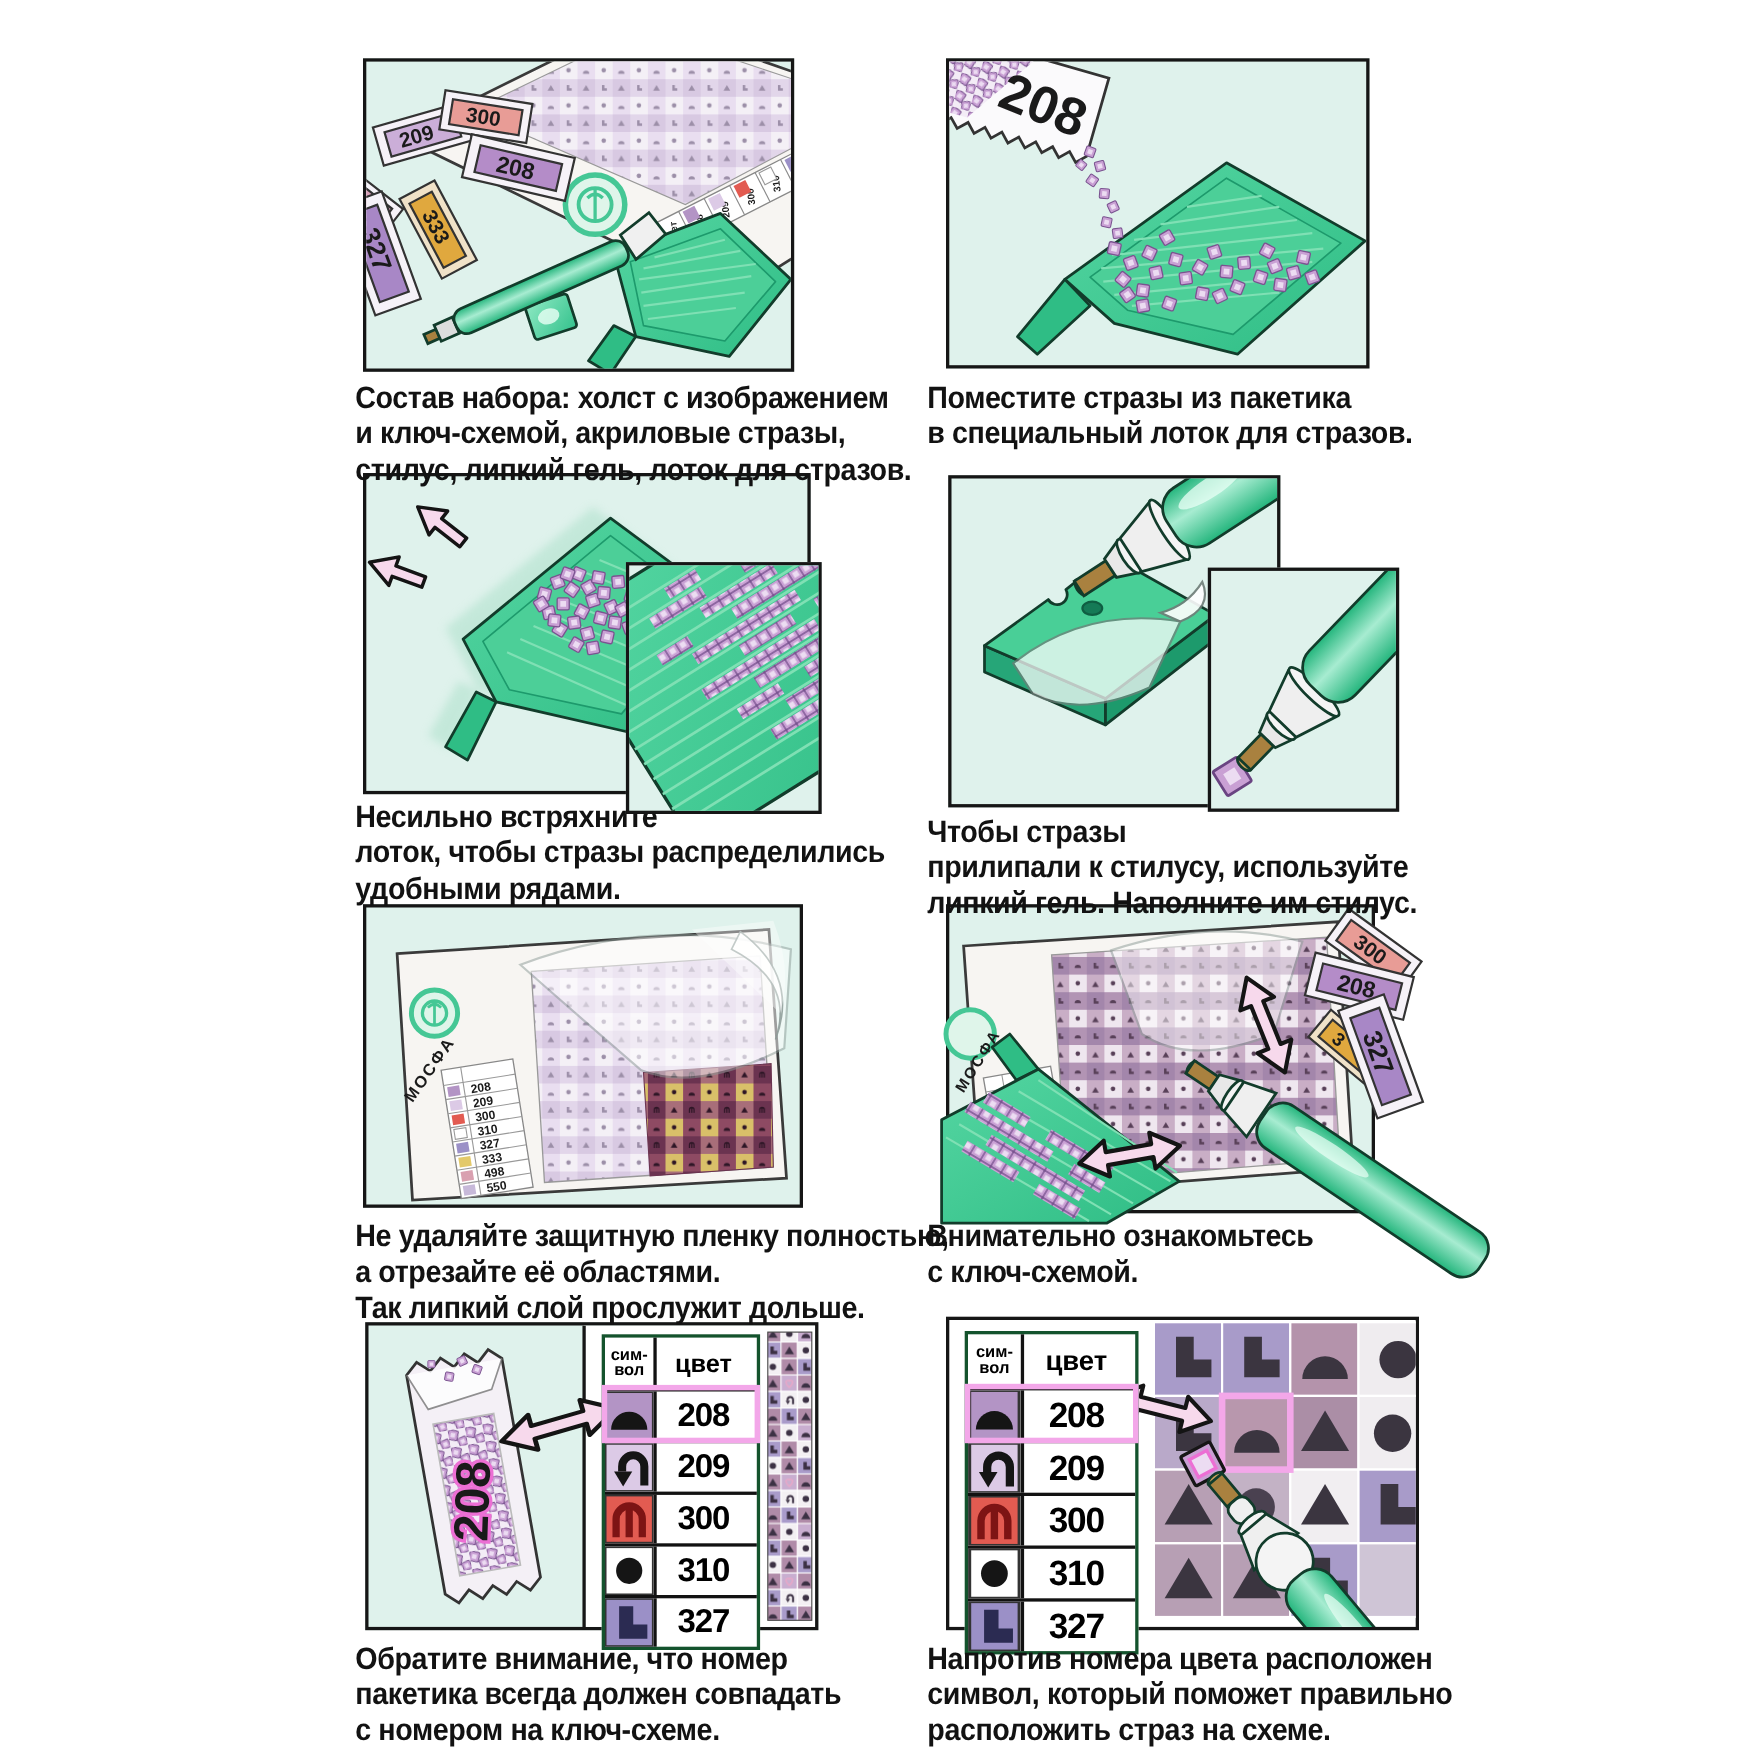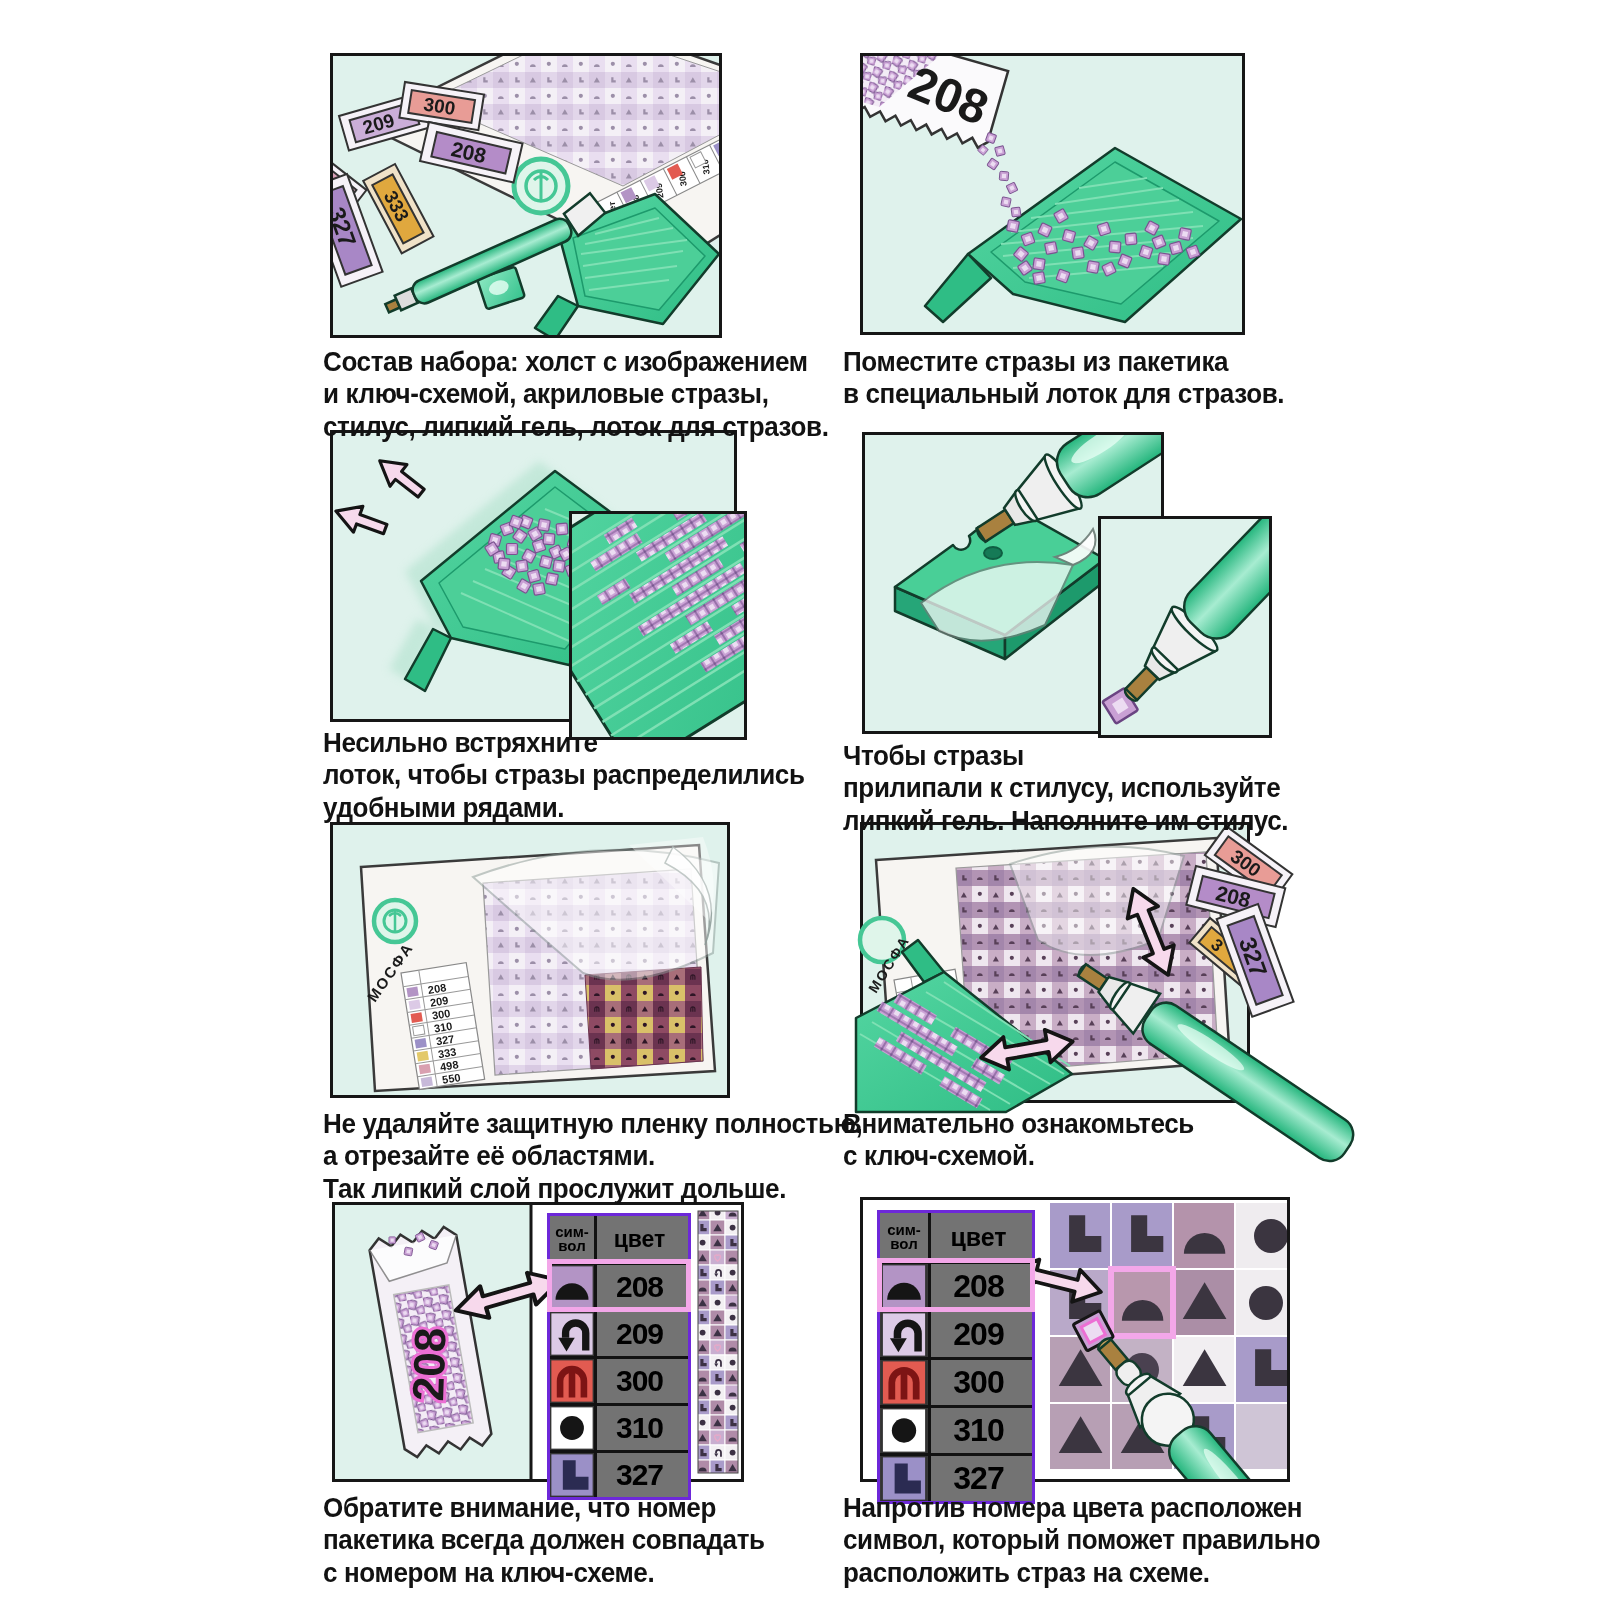--- a/index.html
+++ b/index.html
@@ -4,21 +4,21 @@
 <style>
   html,body{margin:0;padding:0;background:#ffffff;width:1600px;height:1600px;
     font-family:"Liberation Sans",sans-serif;position:relative;}
   .panel{position:absolute;background:#dff2ec;border:3px solid #161616;box-sizing:border-box;z-index:1;}
   .inset{position:absolute;background:#dff2ec;border:3px solid #161616;box-sizing:border-box;z-index:6;}
   .panel svg,.inset svg{display:block;width:100%;height:100%;}
   .cap{position:absolute;z-index:2;color:#121212;font-weight:bold;font-size:28px;line-height:1.16;
     letter-spacing:-0.4px;transform:scaleX(.93);transform-origin:0 0;white-space:nowrap;}
   svg text{font-family:"Liberation Sans",sans-serif;font-weight:bold;fill:#1a1a1a;}
   
-  .kt{position:absolute;background:#737373;border:3px solid #6d28d9;z-index:3;}
+  .kt{position:absolute;background:#ffffff;border:3px solid #14532d;z-index:3;}
   .ktrow{display:flex;border-top:3px solid #121212;}
   .ktrow:first-child{border-top:none;}
   .ktc{display:flex;align-items:center;justify-content:center;box-sizing:border-box;}
   .ktc.sym{border-right:3px solid #121212;}
   .kthead1{font-size:15px;line-height:.95;font-weight:bold;text-align:center;}
   .ktnum{font-size:30px;font-weight:bold;letter-spacing:-1px;}
   .hl{outline:5px solid #f3a7e9;outline-offset:-2px;position:relative;z-index:4;}
   .p8bg{background:#ffffff;}
   .frame{position:absolute;border:3px solid #161616;box-sizing:border-box;left:0;top:0;z-index:1;}
 </style>

